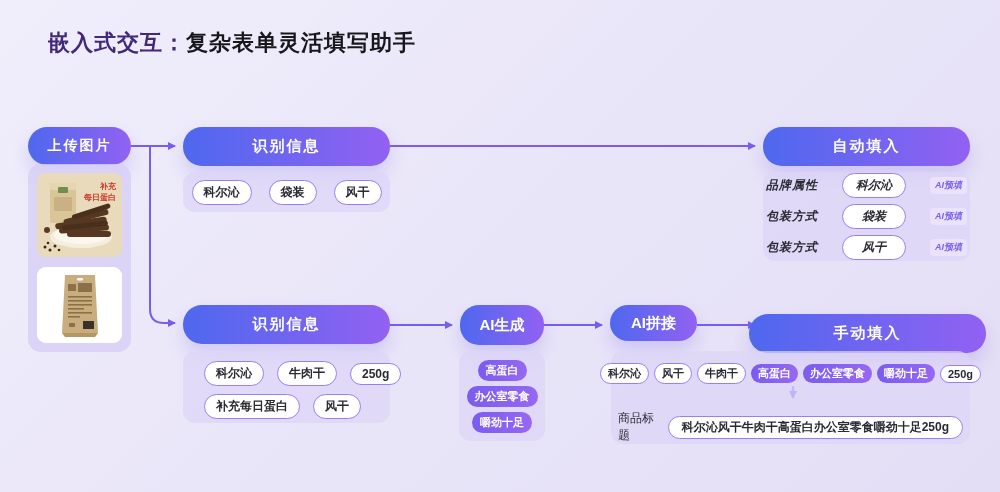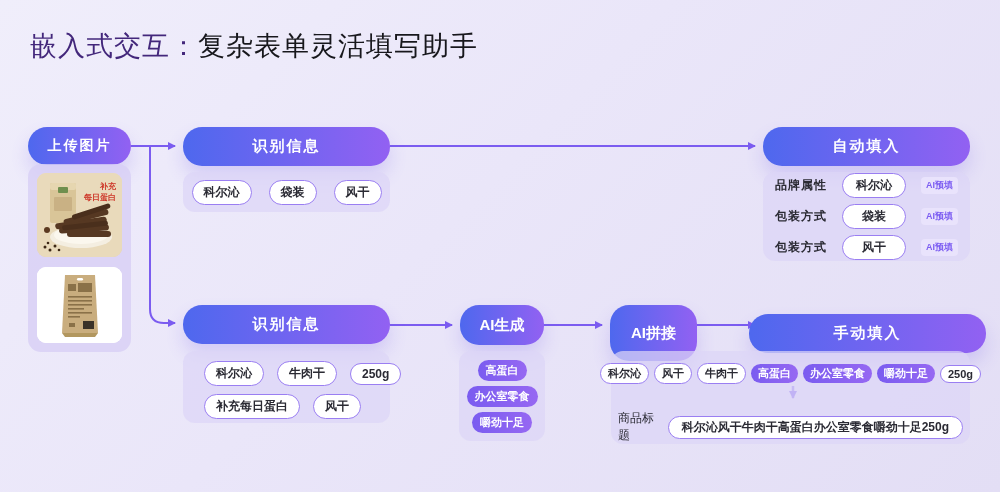--- a/index.html
+++ b/index.html
@@ -7,21 +7,21 @@
   body{
     font-family:"Liberation Sans","DejaVu Sans",sans-serif;
     overflow:hidden;
   }
   .stage{
     position:relative; width:1000px; height:492px;
     background:linear-gradient(135deg,#f0eefb 0%,#eae6f9 45%,#e3def5 100%);
   }
   .connectors{ position:absolute; left:0; top:0; width:1000px; height:492px; pointer-events:none; }
 
-  .title{ position:absolute; left:30px; top:28px; font-size:27px; font-weight:400; letter-spacing:1px; white-space:nowrap;}
+  .title{ position:absolute; left:48px; top:28px; font-size:22px; font-weight:700; letter-spacing:1px; white-space:nowrap;}
   .title .hl{ color:#43277b; }
   .title .main{ color:#17171c; }
 
   .gbtn{
     position:absolute; display:flex; align-items:center; justify-content:center;
     background:linear-gradient(90deg,#4e68ee 0%,#9261f2 100%);
     color:#fff; font-size:15px; font-weight:700; letter-spacing:2px;
     border-radius:19px; box-shadow:0 10px 18px rgba(110,85,235,.20);
     cursor:pointer;
   }
@@ -47,35 +47,35 @@
   }
   .pill.filled{
     background:linear-gradient(90deg,#7a5cf0,#9668f2); border:none; color:#fff; padding:4px 12px;
   }
 
   
   .rec-top{ left:183px; top:127px; width:207px; height:39px; }
   .tags-top{ left:183px; top:172px; width:207px; height:40px; display:flex; align-items:center; justify-content:center; gap:17px; }
   .autofill-btn{ left:763px; top:127px; width:207px; height:39px; }
   .autofill-card{ left:763px; top:172px; width:207px; height:89px; display:flex; flex-direction:column; justify-content:center; gap:6px; padding:6px 0;}
-  .frow{ display:flex; align-items:center; justify-content:center; gap:15px; }
+  .frow{ display:flex; align-items:center; justify-content:center; gap:24px;font-style:italic; }
   .flabel{ font-size:12px; font-weight:800; color:#2a2a33; letter-spacing:1px;}
   .fpill{ width:64px; padding:3px 0; }
   .ai-badge{
     font-size:9px; color:#7d5ef2; background:#e9e3fc; border-radius:4px; padding:2px 5px; font-weight:700;
   }
 
   
   .rec-bot{ left:183px; top:305px; width:207px; height:39px; }
   .tags-bot{ left:183px; top:351px; width:207px; height:72px; padding:10px 0 0 21px; display:flex; flex-direction:column; gap:8px;}
   .tags-bot .tagrow{ gap:13px; }
   .gen-btn{ left:460px; top:305px; width:84px; height:40px; letter-spacing:0; }
   .gen-card{ left:459px; top:351px; width:86px; height:90px; display:flex; flex-direction:column; align-items:center; justify-content:center; gap:5px;}
   .gen-card .pill{ font-size:11px; padding:3px 8px; }
-  .splice-btn{ left:610px; top:305px; width:87px; height:56px; letter-spacing:0;text-align:center;}
+  .splice-btn{ left:610px; top:305px; width:87px; height:36px; letter-spacing:0;text-align:center;}
   .manual-btn{ left:749px; top:305px; width:237px; height:39px;margin-top:9px; }
   .merge-card{ left:611px; top:351px; width:359px; height:93px; padding:12px 7px 0 7px; }
   .merge-tags{ gap:5px; justify-content:center; }
   .merge-tags .pill{ font-size:11px; padding:2px 7px; font-weight:700;}
   .title-row{ display:flex; align-items:center; justify-content:center; gap:7px; margin-top:26px; }
   .title-label{ font-size:12px; font-weight:400; color:#2a2a33; }
   .title-pill{ font-size:12px; padding:2px 13px; font-weight:700; }
 </style>
 </head>
 <body>

